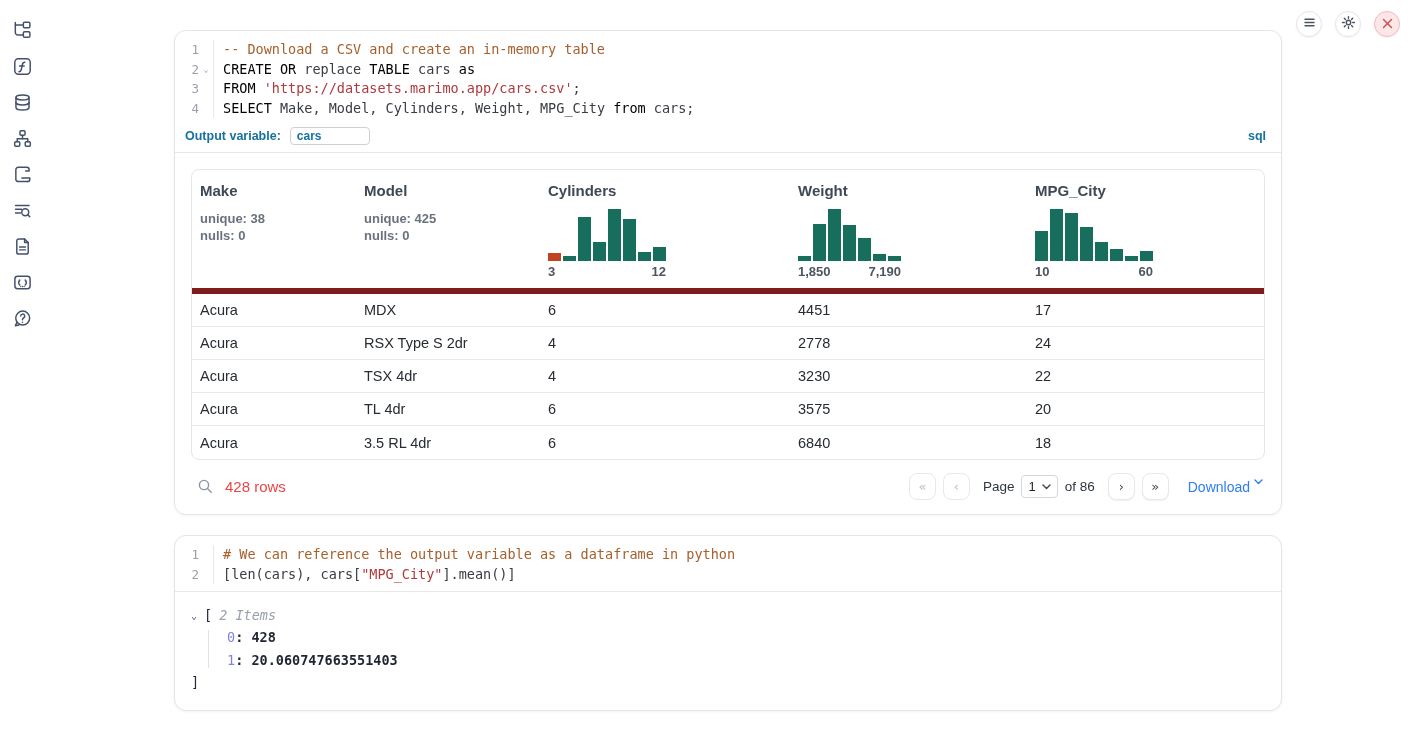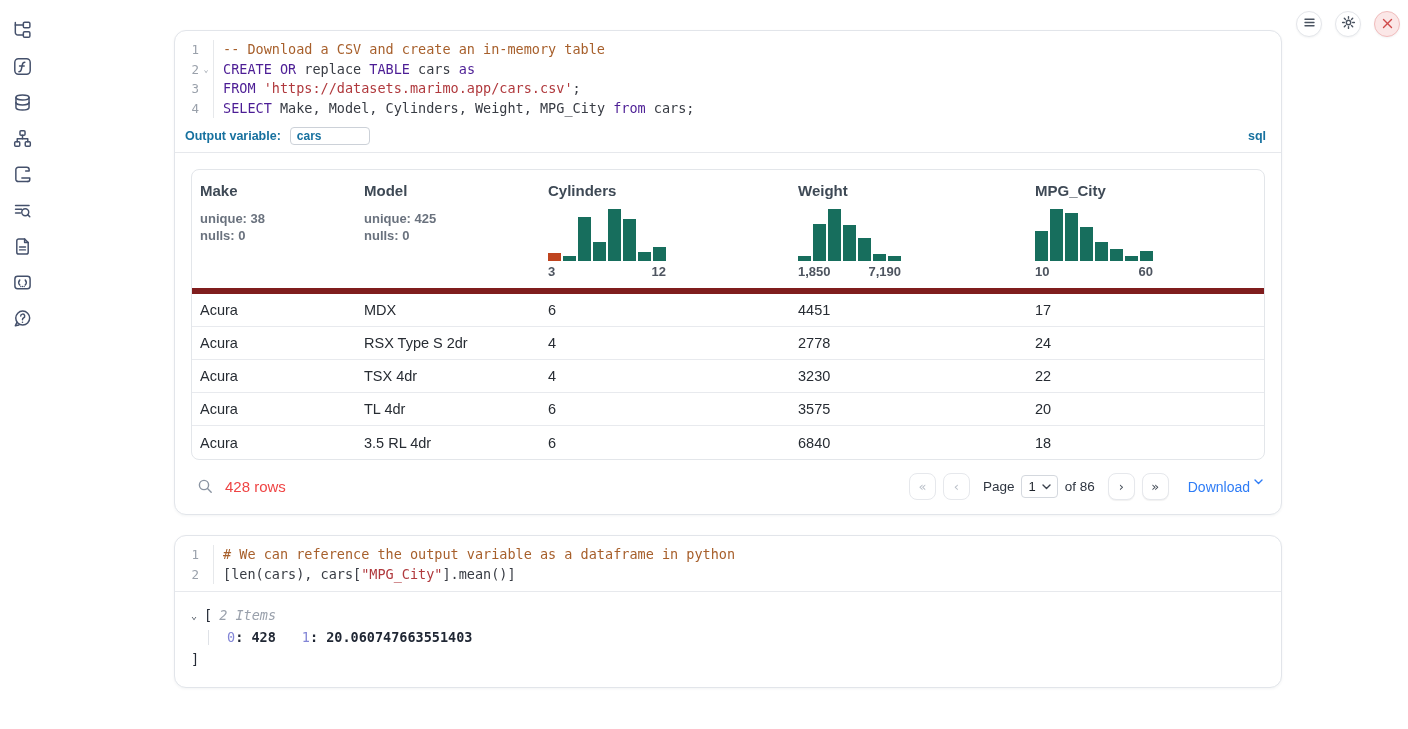--- a/index.html
+++ b/index.html
@@ -29,21 +29,21 @@
     box-shadow: 0 1px 3px rgba(20,30,50,.05); }
   .cell + .cell { margin-top: 20px; }
   
   .code-area { padding: 9px 0 7px; }
   .code-line { display: flex; line-height: 19.5px;
     font-family: "DejaVu Sans Mono", monospace; font-size: 13.5px; }
   .gutter { width: 24px; text-align: right; color: #9aa1ab; font-size: 12.5px; flex: none; }
   .fold { width: 14px; text-align: center; color: #a3aab3; font-size: 8.5px; flex: none; }
   .code-text { border-left: 1px solid #e6e8eb; padding-left: 9px;
     color: #383c44; white-space: pre; flex: 1; }
-  .tok-kw  { color: #4c1d95; }
+  .tok-kw  { color: #000000; }
   .tok-str { color: #b0393d; }
   .tok-com { color: #a75f2b; }
   .editor { border-bottom: 1px solid #e6e8ec; }
   .editor-footer { display: flex; align-items: center; padding: 2px 15px 7px 10px; }
   .ov-label { color: #17719f; font-weight: bold; font-size: 12.5px; }
   .ov-input { margin-left: 9px; width: 80px; height: 18px; border: 1px solid #ccd1d8;
     border-radius: 4px; font-size: 12px; font-weight: bold; color: #17719f;
     padding: 1px 6px; font-family: "Liberation Sans", sans-serif; }
   .lang-badge { margin-left: auto; color: #17719f; font-weight: bold; font-size: 12.5px; }
   
@@ -81,21 +81,21 @@
     gap: 4px; margin-left: 12px; background: none; border: none; cursor: pointer; padding: 0;
     font-family: "Liberation Sans", sans-serif; }
   
   .tree-output { padding: 15px 16px 20px; font-family: "DejaVu Sans Mono", monospace;
     font-size: 13.5px; color: #242a36; }
   .tree-line1 { display: flex; align-items: center; }
   .tree-chevron { color: #3a4350; font-size: 10px; width: 13px; cursor: pointer; }
   .bracket { color: #242a36; }
   .items-label { color: #9aa1ac; font-style: italic; margin-left: 7px; }
   .tree-items { border-left: 1px solid #dfe2e7; margin-left: 17px; margin-top: 7px;
-    display: flex; flex-direction: row; gap: 8px; }
+    display: flex; flex-direction: column; gap: 8px; }
   .tree-item { padding-left: 18px; line-height: 15px; }
   .tree-key { color: #8285d6; }
   .tree-val { color: #1f2633; font-weight: bold; }
   .close-bracket { margin-top: 6px; }
 </style>
 </head>
 <body>
 
 <aside class="sidebar">
   <button class="side-btn">

